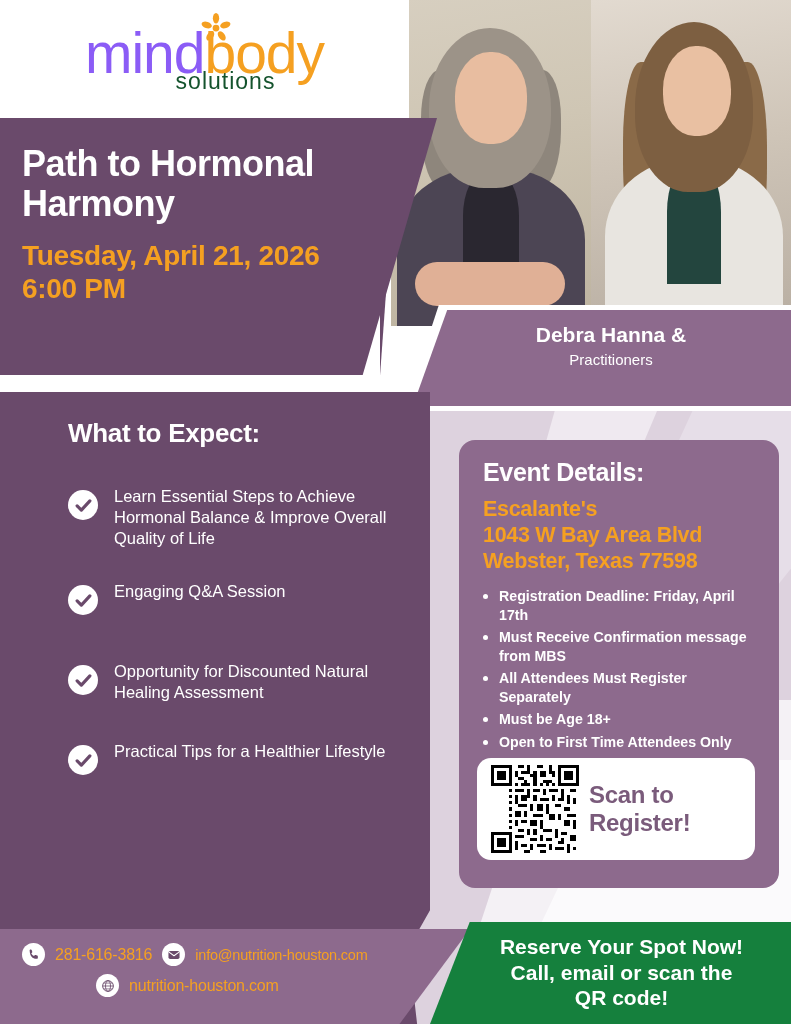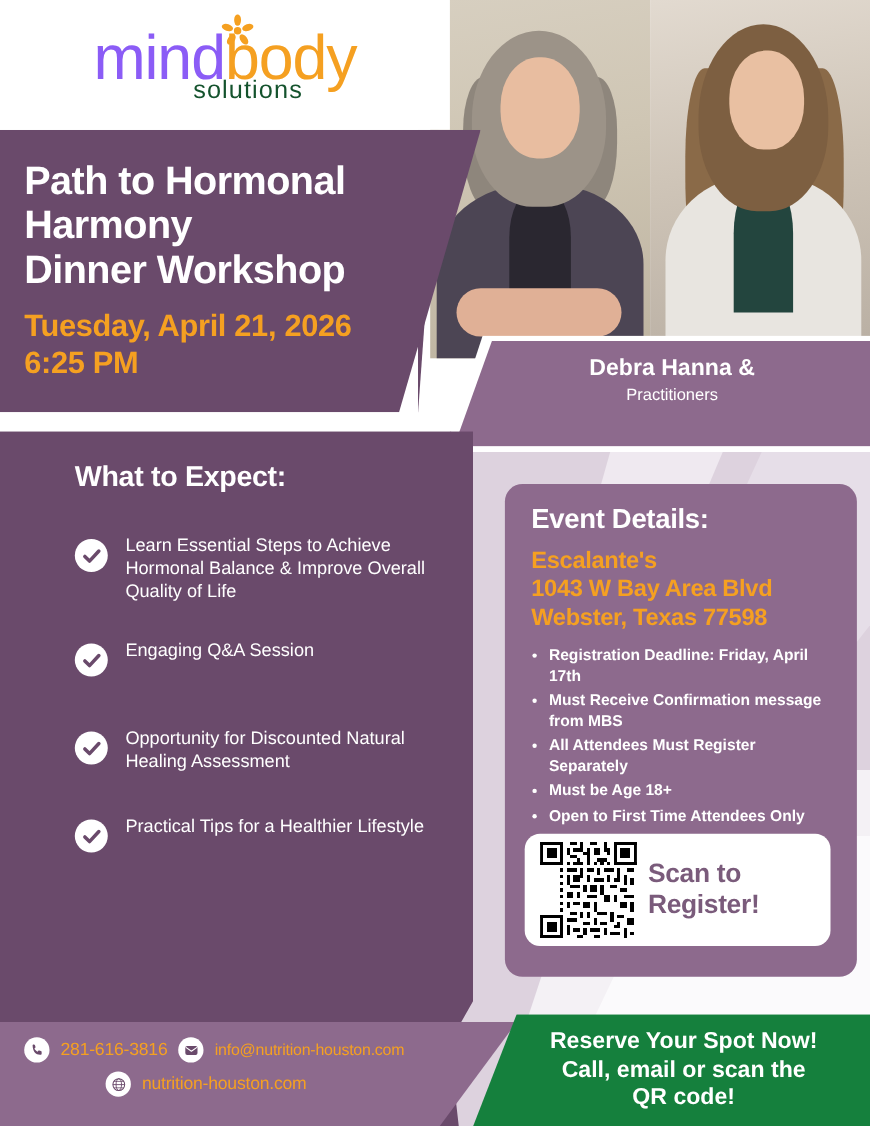--- a/index.html
+++ b/index.html
@@ -340,25 +340,24 @@
       <div class="logo-sub">solutions</div>
     </div>
   </div>
 
   <div class="purple-notch"></div>
 
   <div class="title-block">
     <div class="title-heading">
       <div>Path to Hormonal</div>
       <div>Harmony</div>
-      <div>Dinner Workshop</div>
     </div>
     <div class="title-date">
       <div>Tuesday, April 21, 2026</div>
-      <div>6:25 PM</div>
+      <div>6:00 PM</div>
     </div>
   </div>
 
   <div class="white-gap"></div>
 
   <div class="presenter-wrap">
     <div class="presenter-white"></div>
     <div class="presenter-banner">
       <div class="presenter-names">
         <div>Debra Hanna &amp;</div>

